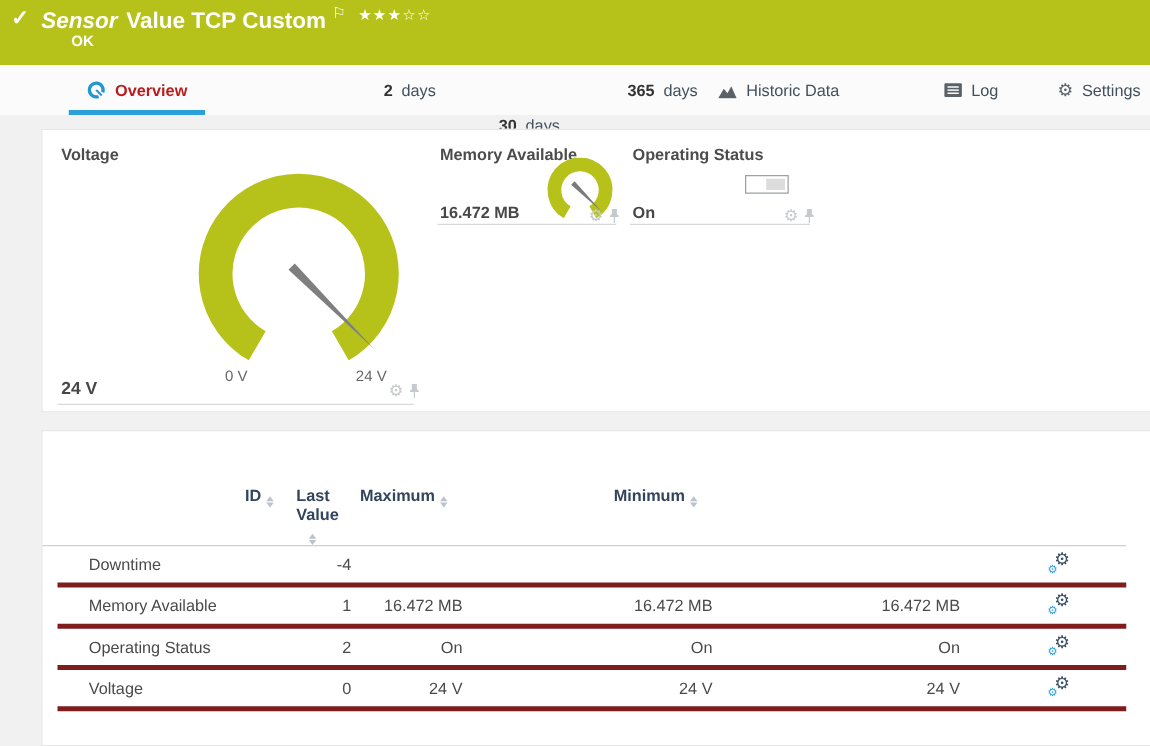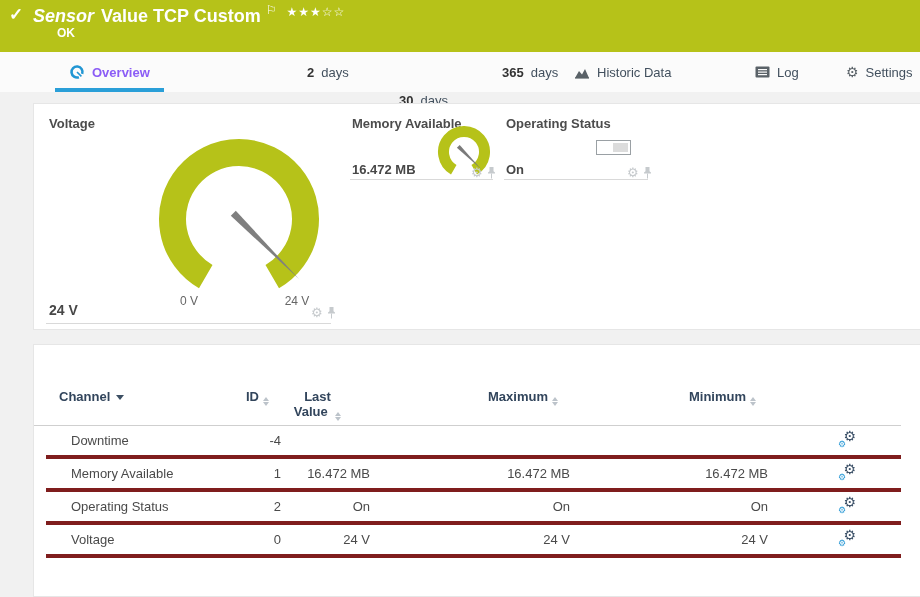--- a/index.html
+++ b/index.html
@@ -17,21 +17,21 @@
   .sensor-title { font-weight:700; }
   .flag { font-size:12px; vertical-align:8px; margin-left:5px; }
   .stars { font-size:12px; vertical-align:6px; margin-left:10px; letter-spacing:1px; }
   .status-ok { position:absolute; left:57px; top:26px; font-size:12px; font-weight:700; }
 
   
   .tabbar { position:absolute; left:0; top:52px; width:920px; height:40px; background:#fbfbfb; }
   .tab { position:absolute; top:0; height:40px; display:flex; align-items:center; gap:7px;
          font-size:13px; color:#42505e; cursor:pointer; }
   .tab .num { font-weight:700; color:#333; }
-  .tab.active { font-weight:700; color:#8b5cf6; }
+  .tab.active { font-weight:700; color:#b91c1c; }
   .tab.active .hl { position:absolute; left:-14px; right:-14px; bottom:0; height:4px; background:#2a9fd8; }
   .ticon { display:inline-flex; align-items:center; }
   .gearchar { font-size:14px; color:#5a6268; line-height:1; }
 
   
   .panel { position:absolute; left:33px; right:0; background:#fff; border:1px solid #e6e6e6; border-right:none; }
   #panel-gauges { top:103px; height:227px; }
   #panel-table  { top:344px; bottom:0; }
 
   .block-title { position:absolute; font-size:13px; font-weight:700; color:#4c4c4c; }
@@ -176,23 +176,20 @@
       </svg>
     </div>
     <div class="sep" style="left:470px; top:75px; width:144px;"></div>
   </div>
 
   <div class="panel" id="panel-table">
     <div class="ct">
 
       <div class="tr thead">
         <div></div>
-        <div>
-          <span>Channel</span><span class="caret"></span>
-        </div>
         <div class="td-r">
           <span>ID</span><span class="sort">
               <i class="up"></i>
               <i class="dn"></i>
             </span>
         </div>
         <div class="td-c th-last">
           <span>Last Value</span> <span class="sort">
               <i class="up"></i>
               <i class="dn"></i>

